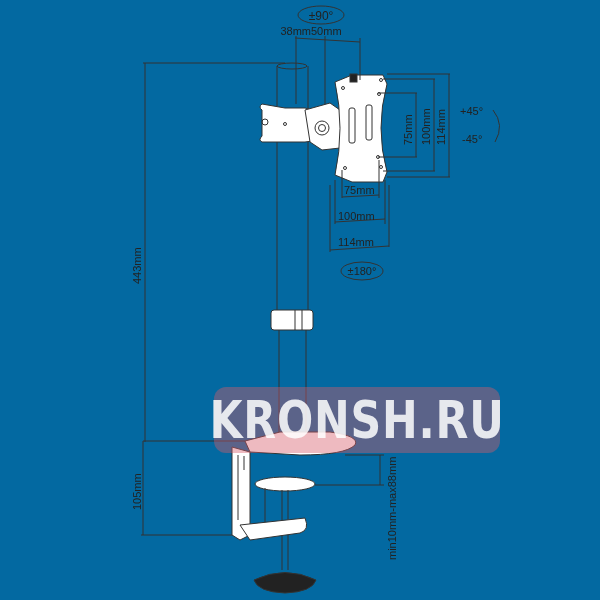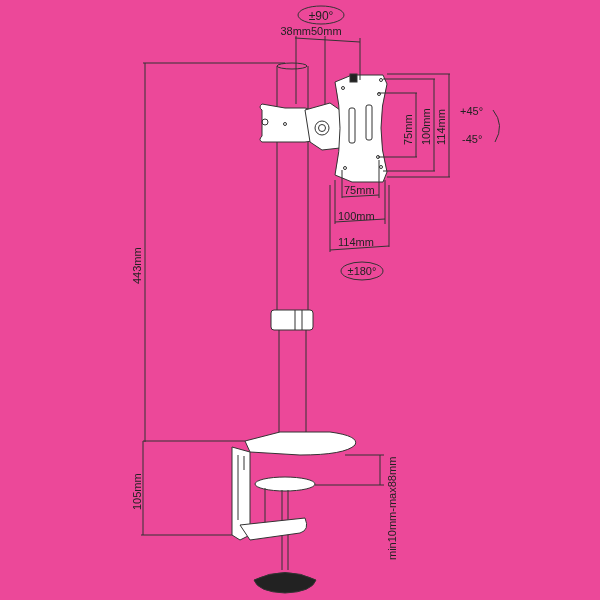--- a/index.html
+++ b/index.html
@@ -1,16 +1,16 @@
 <!DOCTYPE html>
 <html><head>
 <meta charset="utf-8">
 <style>
   html,body{margin:0;padding:0;background:#fff;}
-  .stage{position:relative;width:600px;height:600px;background:#ec4899;overflow:hidden;font-family:"Liberation Sans",sans-serif;}
+  .stage{position:relative;width:600px;height:600px;background:#0369a1;overflow:hidden;font-family:"Liberation Sans",sans-serif;}
   svg{position:absolute;left:0;top:0;}
   .lbl{font-family:"Liberation Sans",sans-serif;fill:#222;}
   .watermark{position:absolute;left:214px;top:387px;width:286px;height:66px;border-radius:12px;background:rgba(214,90,105,0.42);display:flex;align-items:center;justify-content:center;}
   .watermark span{color:rgba(255,255,255,0.85);font-family:"DejaVu Sans",sans-serif;font-weight:bold;font-size:52px;letter-spacing:1px;transform:scaleX(0.82);}
 </style>
 </head>
 <body>
 
 <div class="stage">
   <svg width="600" height="600" viewBox="0 0 600 600" stroke="#333" fill="none" stroke-width="1">
@@ -122,17 +122,20 @@
     <text class="lbl" x="460" y="115" font-size="11">+45°</text>
     <text class="lbl" x="462" y="143" font-size="11">-45°</text>
     <text class="lbl" x="344" y="194" font-size="11">75mm</text>
     <text class="lbl" x="338" y="220" font-size="11">100mm</text>
     <text class="lbl" x="338" y="246" font-size="11">114mm</text>
     <text class="lbl" x="362" y="275" font-size="11" text-anchor="middle">±180°</text>
     <text class="lbl" font-size="11" transform="translate(141 284) rotate(-90)">443mm</text>
     <text class="lbl" font-size="11" transform="translate(141 510) rotate(-90)">105mm</text>
   </svg>
 
+  <div class="watermark">
+    <span>KRONSH.RU</span>
+  </div>
 
   <svg width="600" height="600" viewBox="0 0 600 600" style="pointer-events:none">
     <text class="lbl" font-size="11" transform="translate(396 560) rotate(-90)">min10mm-max88mm</text>
   </svg>
 </div>
 
 </body></html>

